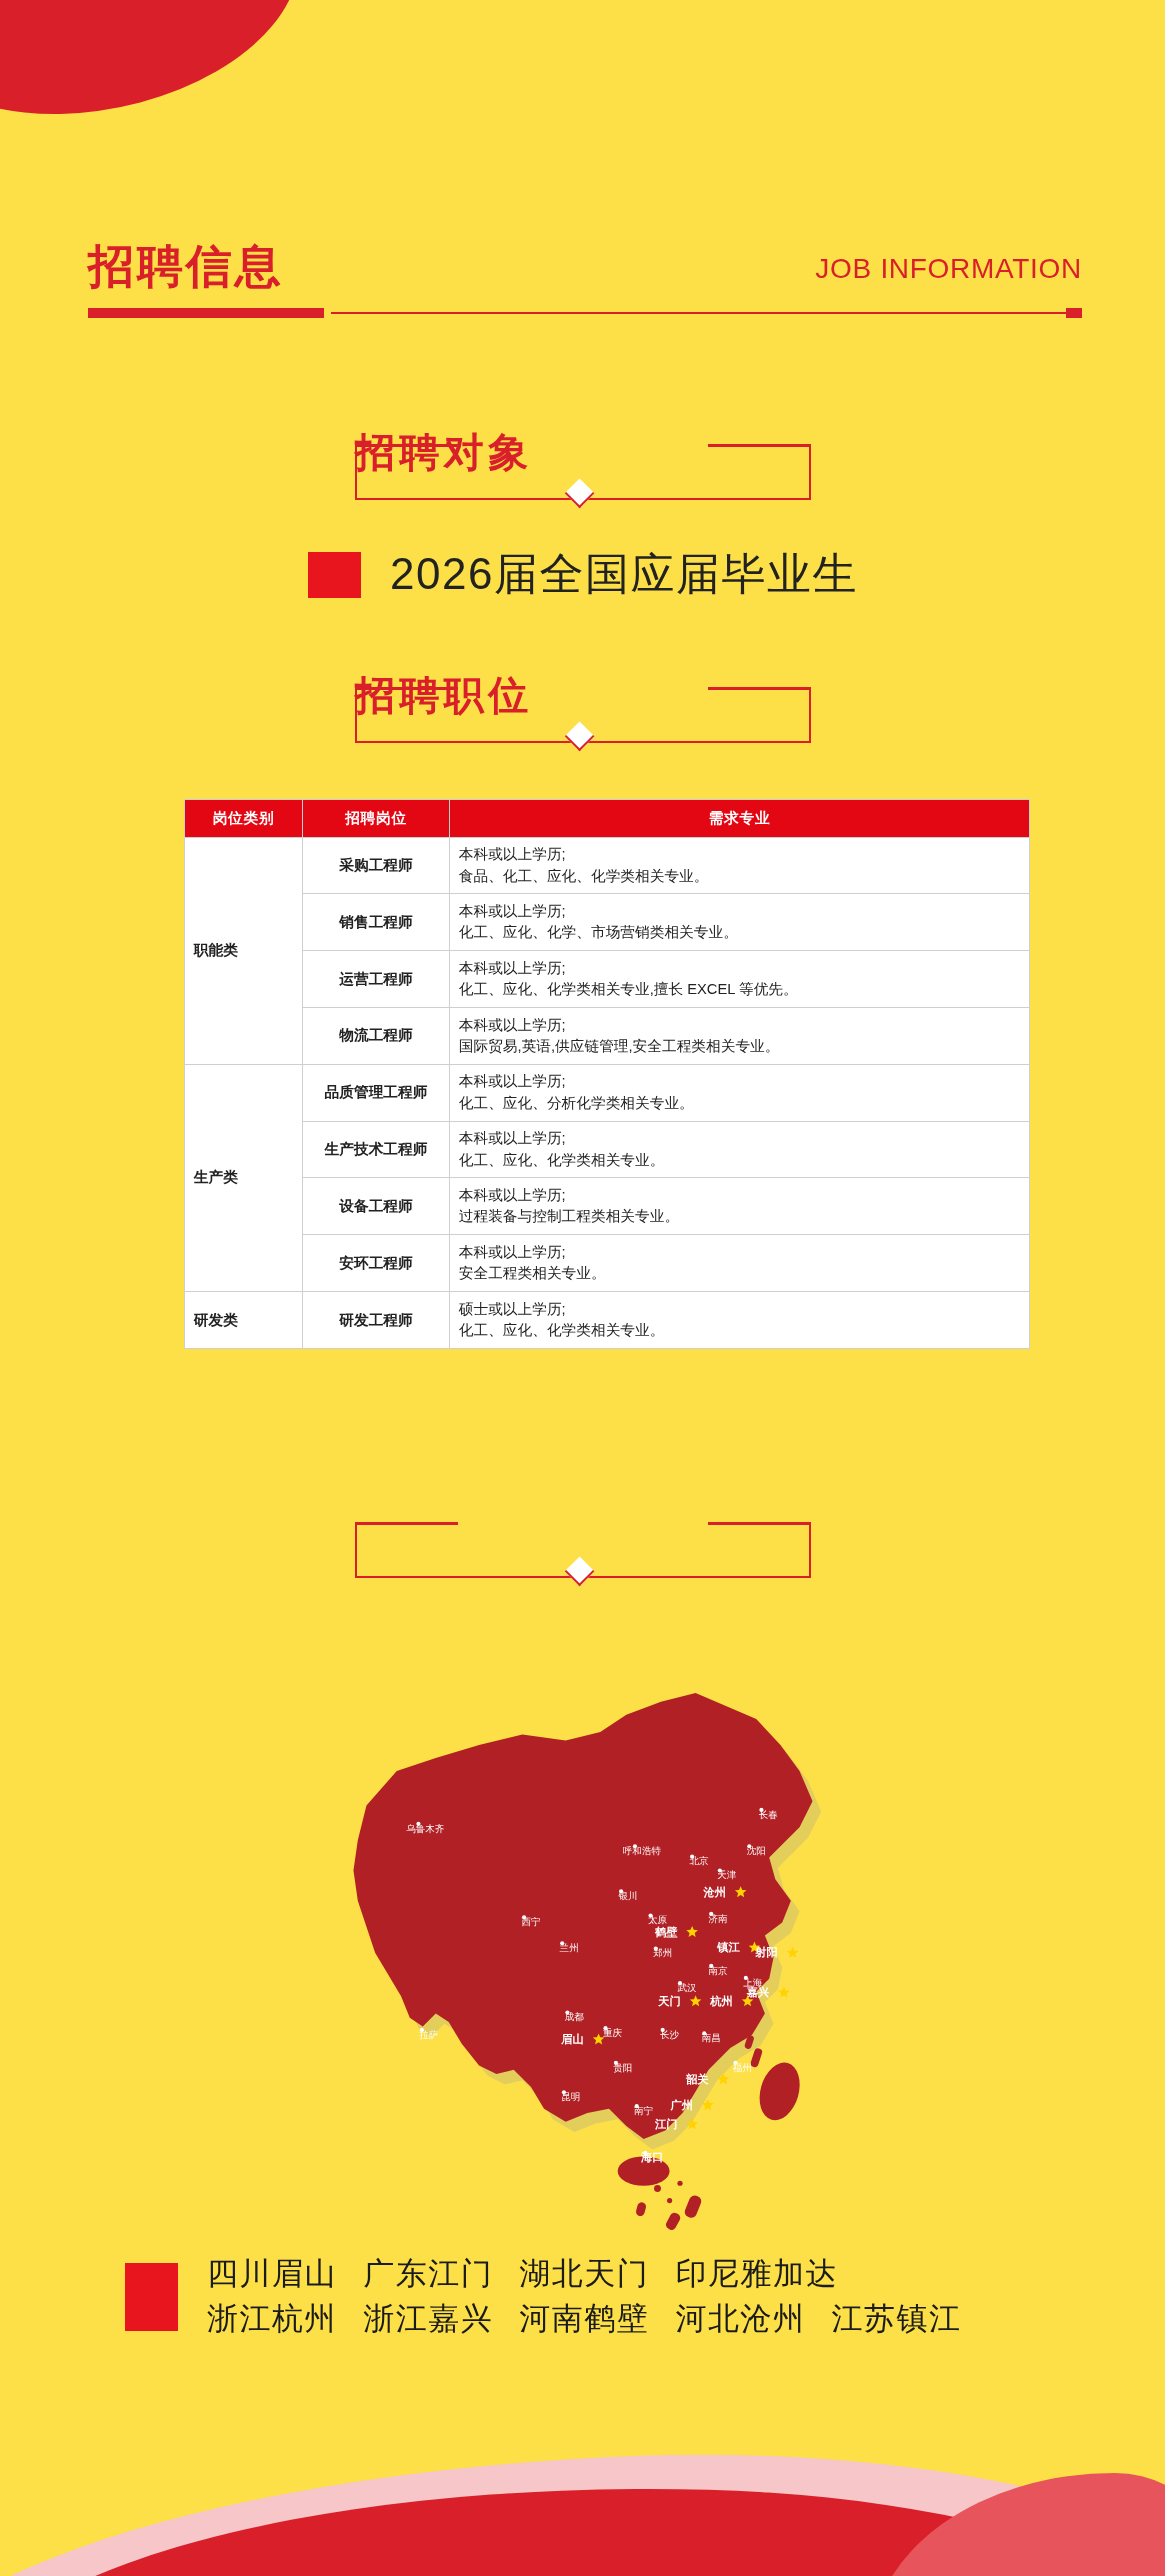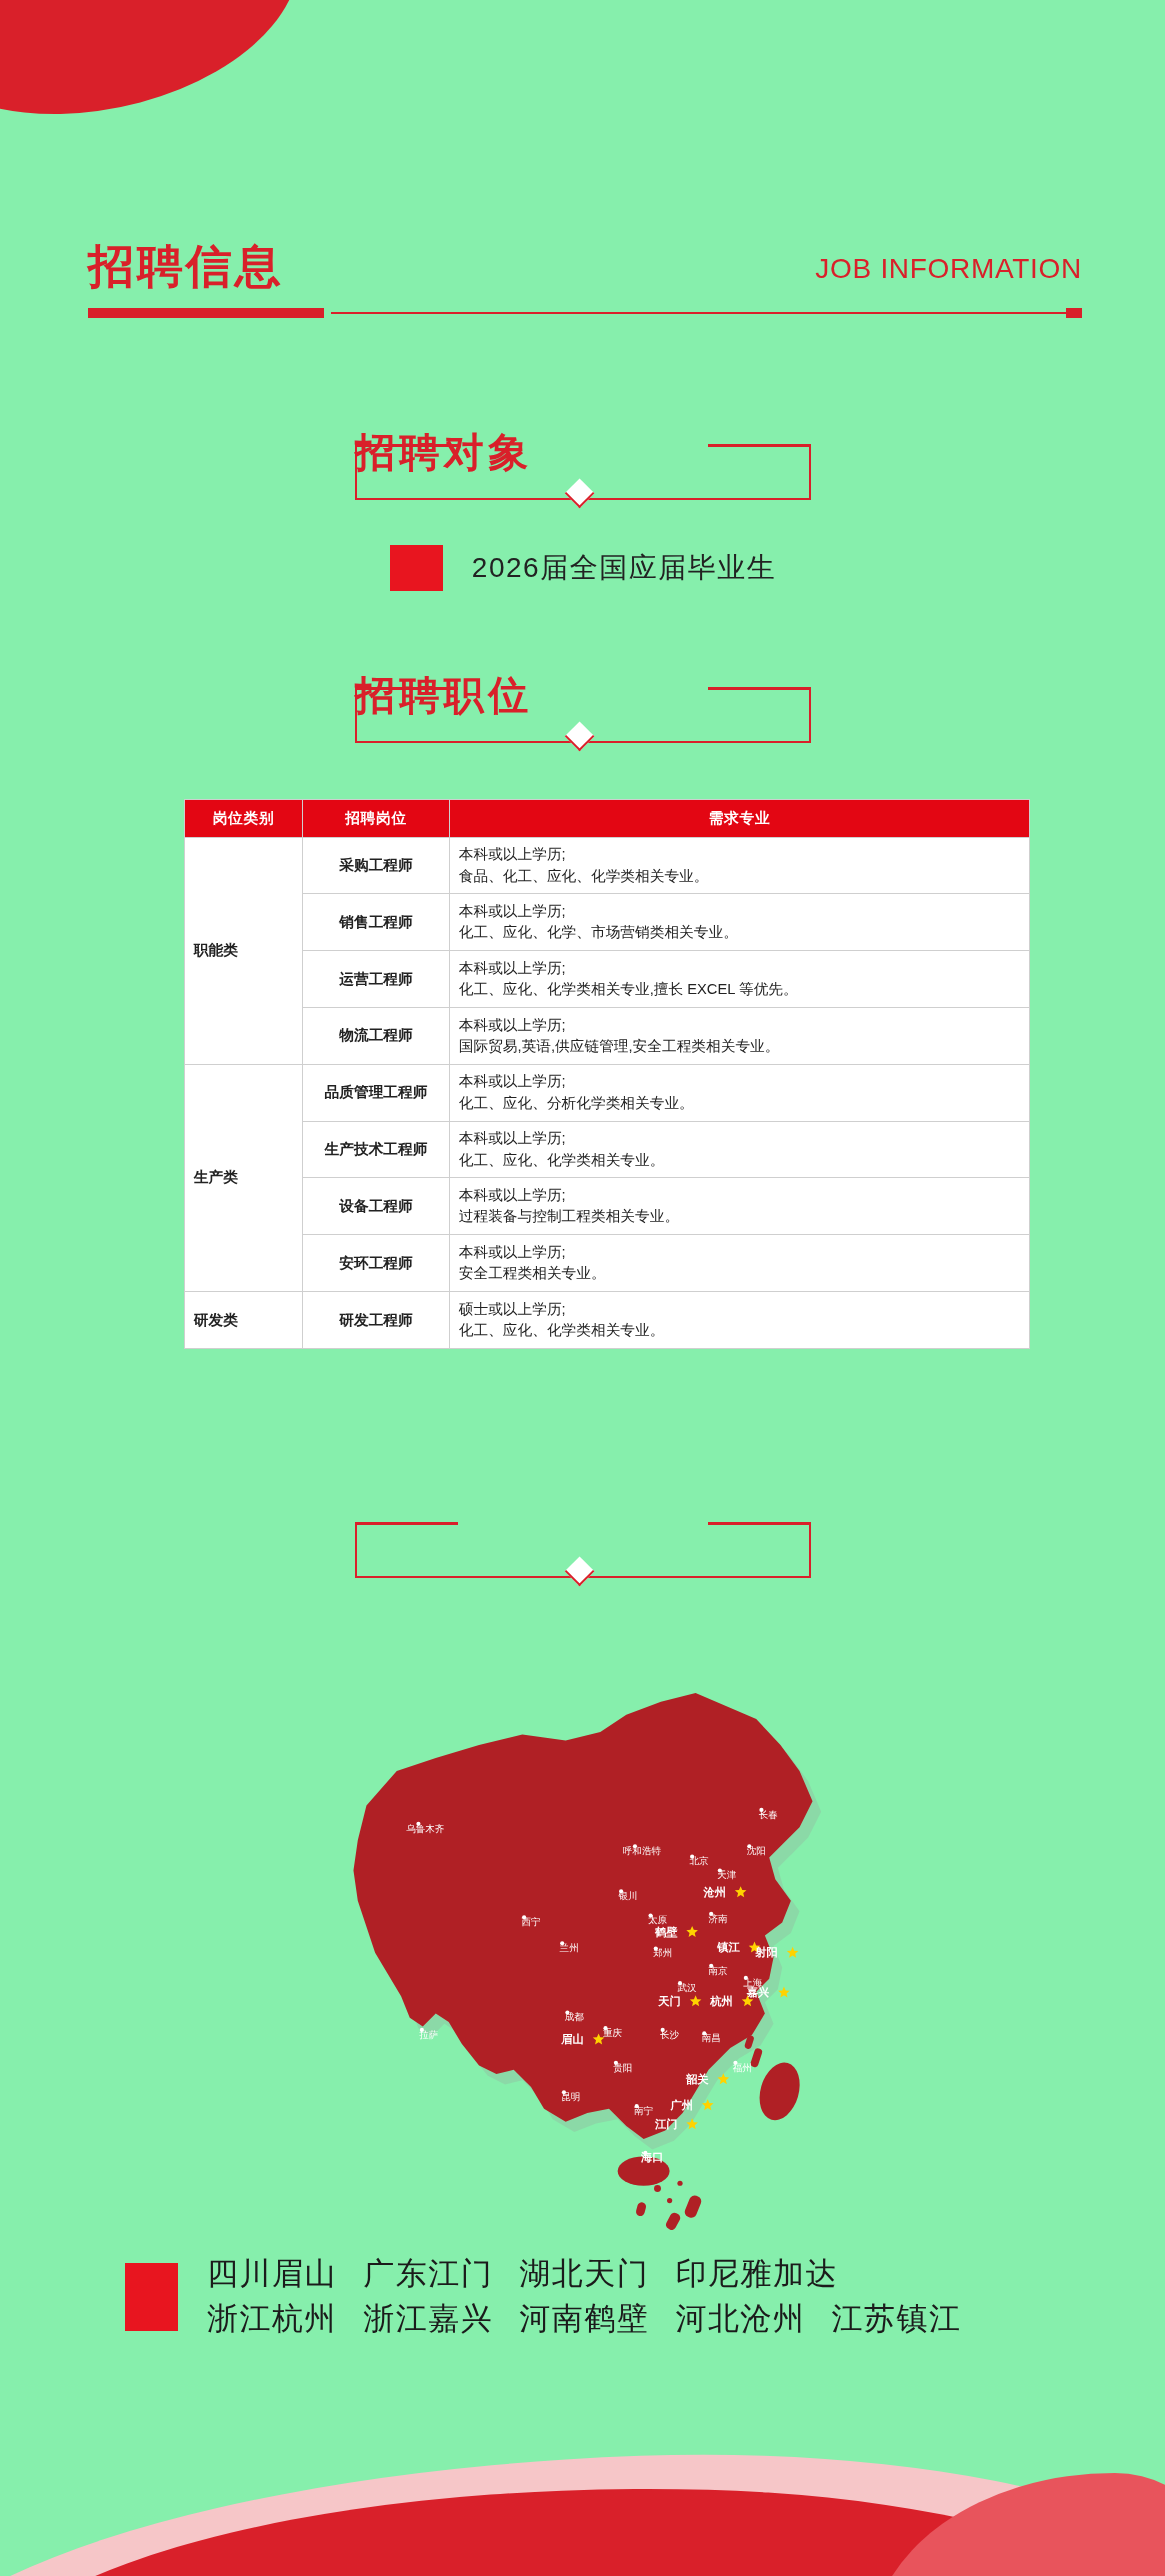--- a/index.html
+++ b/index.html
@@ -6,21 +6,21 @@
   html, body {
     margin: 0; padding: 0;
     width: 1166px; height: 2576px;
     background: #ffffff;
     font-family: "Liberation Sans", sans-serif;
   }
   .page {
     position: relative;
     width: 1166px; height: 2576px;
     overflow: hidden;
-    background: #86efac;
+    background: #fde047;
   }
 
   
   .corner-tl-a {
     position: absolute; top: -140px; left: -110px;
     width: 412px; height: 250px;
     background: #d9202a;
     border-radius: 0 0 70% 60%;
     transform: rotate(-8deg);
   }
@@ -120,21 +120,21 @@
 
   
   .target-row {
     position: absolute; left: 0; right: 0; top: 545px;
     display: flex; align-items: center; justify-content: center;
   }
   .red-square {
     width: 53px; height: 46px; background: #e8151f; margin-right: 29px;
   }
   .target-text {
-    font-size: 28px; color: #222; letter-spacing: 1.5px;
+    font-size: 44px; color: #222; letter-spacing: 1.5px;
   }
 
   
   .table-wrap {
     position: absolute; left: 184px; top: 799px; width: 802px;
   }
   table.jobs {
     border-collapse: collapse; width: 846px;
     background: #fff;
   }

